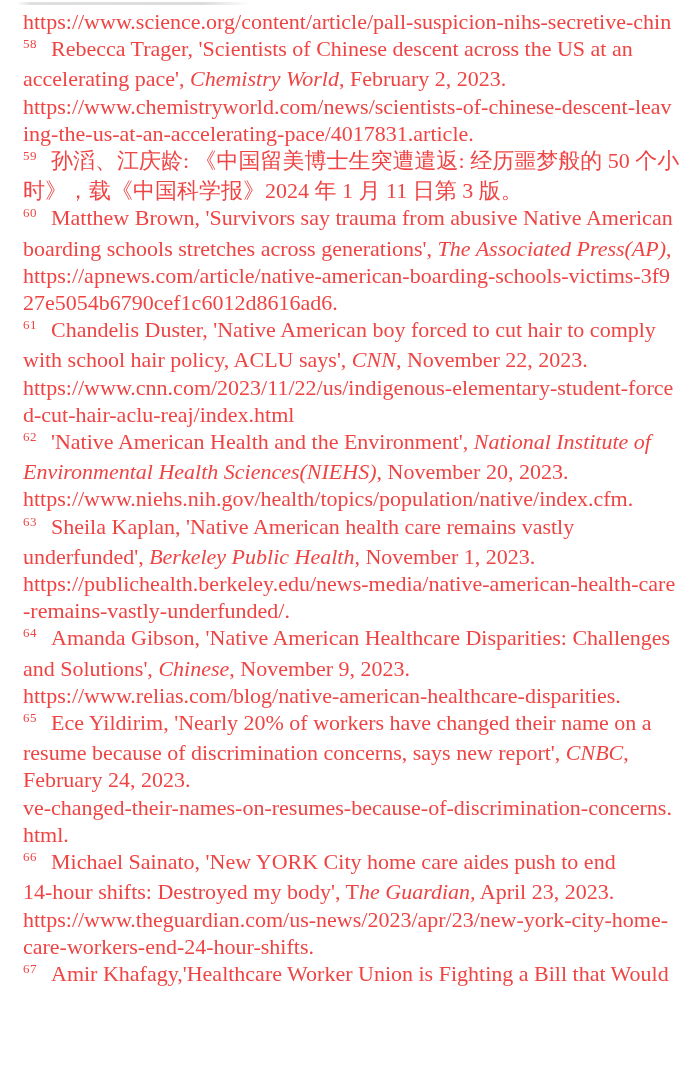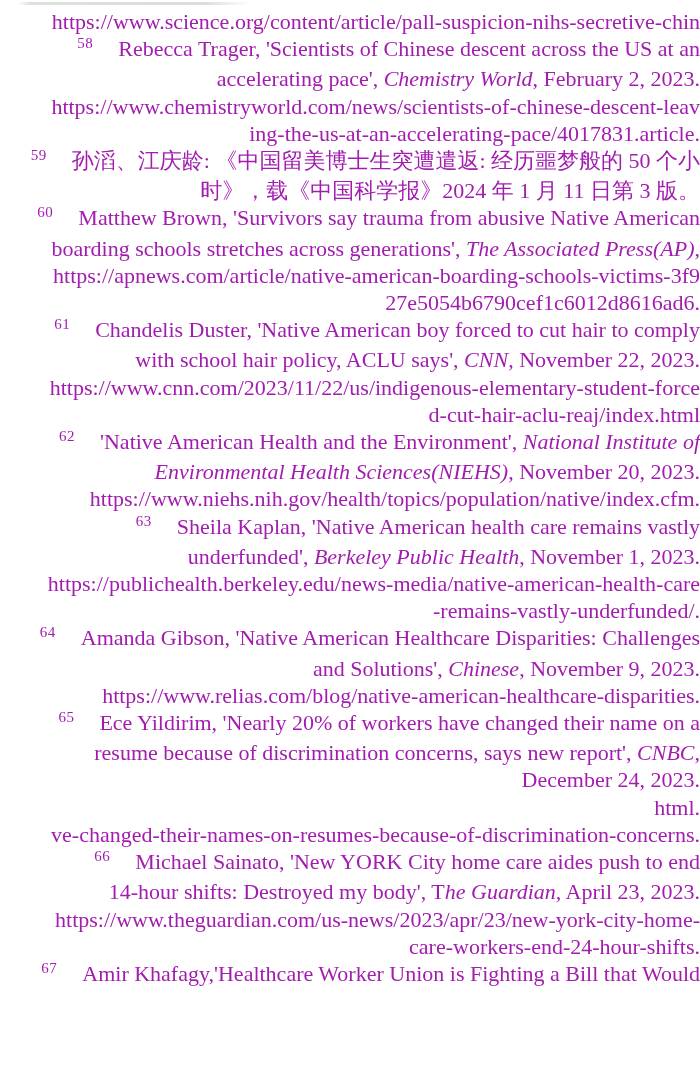--- a/index.html
+++ b/index.html
@@ -34,37 +34,37 @@
     left: 23px;
     top: 8px;
     right: 0;
     font-size: 22px;
     line-height: 27.2px;
   }
   .line {
     white-space: pre;
   }
   .seg-marker {
-    font-size: 15px;
+    font-size: 13px;
     position: relative;
     top: -8px;
-    margin-right: 25px;
+    margin-right: 14px;
     letter-spacing: 0.5px;
   }
   .seg-source {
     font-style: italic;
   }
   .seg-url, .seg-text {
     font-style: normal;
   }
 </style>
 </head>
 <body>
 
-<div class="page" style="background: rgb(255, 255, 255); color: #a21caf; text-align: right;">
+<div class="page" style="background: rgb(255, 255, 255); color: #ef4444;">
   <div class="top-rule"></div>
   <div class="text-block">
       <div class="line"><span class="seg seg-url">https://www.science.org/content/article/pall-suspicion-nihs-secretive-chin</span></div>
       <div class="line"><span class="seg seg-marker">58</span><span class="seg seg-text">Rebecca Trager, 'Scientists of Chinese descent across the US at an</span></div>
       <div class="line"><span class="seg seg-text">accelerating pace', </span><span class="seg seg-source">Chemistry World</span><span class="seg seg-text">, February 2, 2023.</span></div>
       <div class="line"><span class="seg seg-url">https://www.chemistryworld.com/news/scientists-of-chinese-descent-leav</span></div>
       <div class="line"><span class="seg seg-url">ing-the-us-at-an-accelerating-pace/4017831.article.</span></div>
       <div class="line"><span class="seg seg-marker">59</span><span class="seg seg-text">孙滔、江庆龄: 《中国留美博士生突遭遣返: 经历噩梦般的 50 个小</span></div>
       <div class="line"><span class="seg seg-text">时》，载《中国科学报》2024 年 1 月 11 日第 3 版。</span></div>
       <div class="line"><span class="seg seg-marker">60</span><span class="seg seg-text">Matthew Brown, 'Survivors say trauma from abusive Native American</span></div>
@@ -80,22 +80,22 @@
       <div class="line"><span class="seg seg-url">https://www.niehs.nih.gov/health/topics/population/native/index.cfm.</span></div>
       <div class="line"><span class="seg seg-marker">63</span><span class="seg seg-text">Sheila Kaplan, 'Native American health care remains vastly</span></div>
       <div class="line"><span class="seg seg-text">underfunded', </span><span class="seg seg-source">Berkeley Public Health</span><span class="seg seg-text">, November 1, 2023.</span></div>
       <div class="line"><span class="seg seg-url">https://publichealth.berkeley.edu/news-media/native-american-health-care</span></div>
       <div class="line"><span class="seg seg-url">-remains-vastly-underfunded/.</span></div>
       <div class="line"><span class="seg seg-marker">64</span><span class="seg seg-text">Amanda Gibson, 'Native American Healthcare Disparities: Challenges</span></div>
       <div class="line"><span class="seg seg-text">and Solutions', </span><span class="seg seg-source">Chinese</span><span class="seg seg-text">, November 9, 2023.</span></div>
       <div class="line"><span class="seg seg-url">https://www.relias.com/blog/native-american-healthcare-disparities.</span></div>
       <div class="line"><span class="seg seg-marker">65</span><span class="seg seg-text">Ece Yildirim, 'Nearly 20% of workers have changed their name on a</span></div>
       <div class="line"><span class="seg seg-text">resume because of discrimination concerns, says new report', </span><span class="seg seg-source">CNBC</span><span class="seg seg-text">,</span></div>
-      <div class="line"><span class="seg seg-text">December 24, 2023.</span></div>
+      <div class="line"><span class="seg seg-text">February 24, 2023.</span></div>
+      <div class="line"><span class="seg seg-url">ve-changed-their-names-on-resumes-because-of-discrimination-concerns.</span></div>
       <div class="line"><span class="seg seg-url">html.</span></div>
-      <div class="line"><span class="seg seg-url">ve-changed-their-names-on-resumes-because-of-discrimination-concerns.</span></div>
       <div class="line"><span class="seg seg-marker">66</span><span class="seg seg-text">Michael Sainato, 'New YORK City home care aides push to end</span></div>
       <div class="line"><span class="seg seg-text">14-hour shifts: Destroyed my body', T</span><span class="seg seg-source">he Guardian,</span><span class="seg seg-text"> April 23, 2023.</span></div>
       <div class="line"><span class="seg seg-url">https://www.theguardian.com/us-news/2023/apr/23/new-york-city-home-</span></div>
       <div class="line"><span class="seg seg-url">care-workers-end-24-hour-shifts.</span></div>
       <div class="line"><span class="seg seg-marker">67</span><span class="seg seg-text">Amir Khafagy,'Healthcare Worker Union is Fighting a Bill that Would</span></div>
     </div>
 </div>
 
 </body></html>

